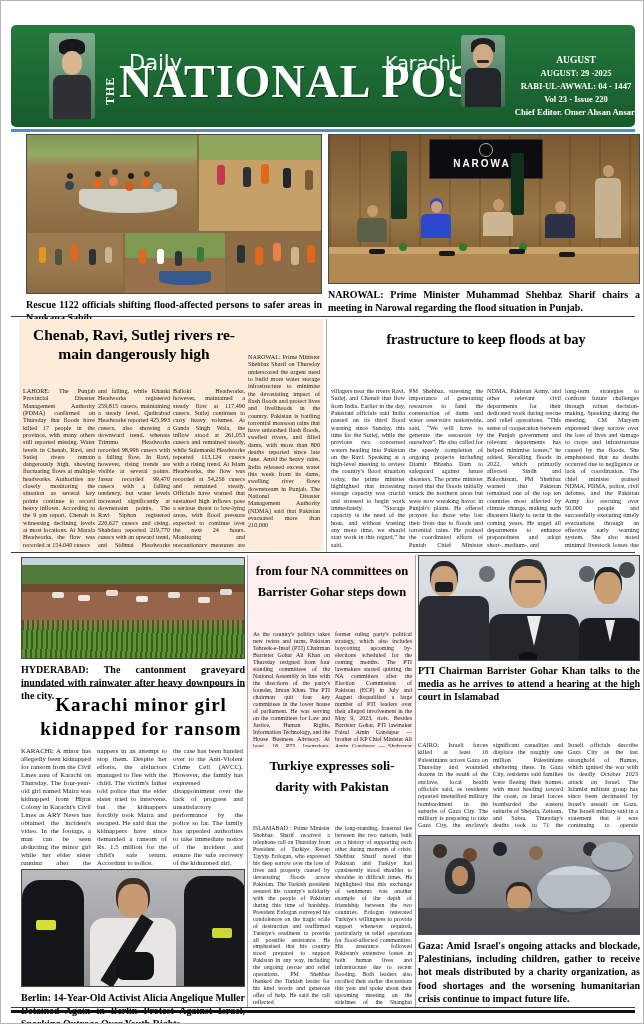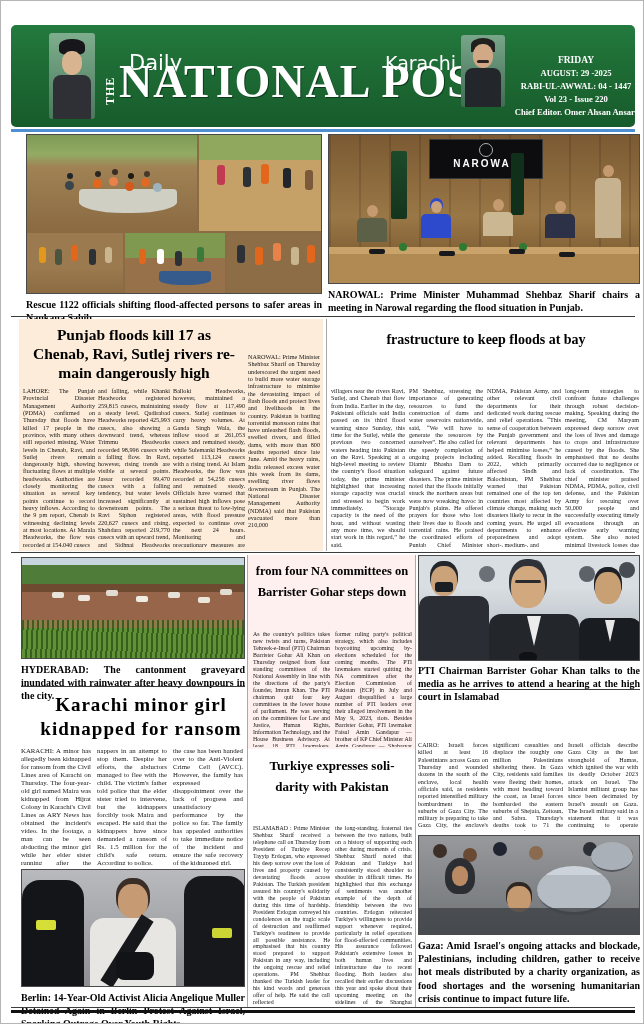--- a/index.html
+++ b/index.html
@@ -55,21 +55,21 @@
     <div id="the-label">THE</div>
     <div id="paper-title">NATIONAL POST</div>
     <div id="city-label">Karachi</div>
     <div class="portrait" style="left:450px;top:10px;width:44px;height:72px;background:linear-gradient(180deg,#79a68a,#3f6d52);">
       <div class="abs" style="left:10px;top:3px;width:24px;height:14px;background:#20201f;border-radius:50% 50% 0 0;"></div>
       <div class="abs" style="left:12px;top:9px;width:20px;height:24px;background:#d2a987;border-radius:45%;"></div>
       <div class="abs" style="left:16px;top:25px;width:12px;height:3px;background:#2a2420;border-radius:2px;"></div>
       <div class="abs" style="left:4px;top:33px;width:36px;height:39px;background:#23262b;border-radius:8px 8px 0 0;"></div>
     </div>
     <div class="mh-info">
-      <div style="font-size:9.5px;">FRIDAY</div>
+      <div style="font-size:9.5px;">AUGUST</div>
       <div>AUGUST: 29 -2025</div>
       <div>RABI-UL-AWWAL: 04 - 1447</div>
       <div>Vol 23 - Issue 220</div>
       <div>Chief Editor. Omer Ahsan Ansari</div>
     </div>
     <div id="tagline">Journalism That Makes  A Difference</div>
     <div id="website">WWW.nationalpost.com.pk</div>
     <div id="price">Price Rs.10/=</div>
     <div id="editor-line">Editor..Abdul Ahad Farooqui</div>
   </div>
@@ -129,21 +129,20 @@
       <div class="dots" style="left:70px;top:-4px;width:8px;height:8px;background:#2f7a33;box-shadow:60px 0 0 #2f7a33,120px 0 0 #2f7a33;"></div>
       <div class="dots" style="left:40px;top:2px;width:16px;height:5px;border-radius:2px;background:#17191d;box-shadow:70px 2px 0 #17191d,140px 0 0 #17191d,190px 3px 0 #17191d;"></div>
     </div>
   </div>
   <div class="cap" style="left:327px;top:287px;width:312px;">NAROWAL: Prime Minister Muhammad Shehbaz Sharif chairs a meeting in Narowal regarding the flood situation in Punjab.</div>
 
   <div class="hline" style="left:10px;top:315px;width:624px;height:1px;"></div>
 
   <div id="punjab-panel"></div>
   <div class="hl" style="left:22px;top:325px;width:222px;font-size:15.5px;line-height:1.22;">
-    <div>Punjab floods kill 17 as</div>
     <div>Chenab, Ravi, Sutlej rivers re-</div>
     <div>main dangerously high</div>
   </div>
   <div class="bcol" style="left:22px;top:386px;width:72px;height:160px;">LAHORE: The Punjab Provincial Disaster Management Authority (PDMA) confirmed on Thursday that floods have killed 17 people in the province, with many others still reported missing. Water levels in Chenab, Ravi, and Sutlej rivers remain dangerously high, showing fluctuating flows at multiple headworks. Authorities are closely monitoring the situation as several key points continue to record heavy inflows. According to the 9 pm report, Chenab is witnessing declining levels at most locations. At Marala Headworks, the flow was recorded at 154,040 cusecs</div>
   <div class="bcol" style="left:97px;top:386px;width:72px;height:160px;">and falling, while Khanki Headworks registered 259,815 cusecs, maintaining a steady level. Qadirabad Headworks reported 425,993 cusecs, also showing a downward trend, whereas Trimmu Headworks recorded 98,996 cusecs with a falling flow. In Ravi, however, rising trends are visible at several points. Jassar recorded 99,470 cusecs with a falling tendency, but water levels increased significantly at downstream points. The Ravi Siphon registered 220,627 cusecs and rising. Shahdara reported 219,770 cusecs with an upward trend, and Sidhnai Headworks noted 25,743 cusecs, also rising.</div>
   <div class="bcol" style="left:172px;top:386px;width:72px;height:160px;">Balloki Headworks, however, maintained a steady flow at 117,490 cusecs. Sutlej continues to carry heavy volumes. At Ganda Singh Wala, the inflow stood at 261,053 cusecs and remained steady, while Sulemanki Headworks reported 113,124 cusecs with a rising trend. At Islam Headworks, the flow was recorded at 54,256 cusecs and remained steady. Officials have warned that sustained high inflows pose a serious threat to low-lying areas, with flood pressure expected to continue over the next 24 hours. Monitoring and precautionary measures are being enforced across vulnerable districts.</div>
 
   <div class="bcol" style="left:247px;top:352px;width:72px;height:194px;">NAROWAL: Prime Minister Shehbaz Sharif on Thursday underscored the urgent need to build more water storage infrastructure to minimise the devastating impact of flash floods and protect lives and livelihoods in the country. Pakistan is battling torrential monsoon rains that have unleashed flash floods, swelled rivers, and filled dams, with more than 800 deaths reported since late June. Amid the heavy rains, India released excess water this week from its dams, swelling river flows downstream in Punjab. The National Disaster Management Authority (NDMA) said that Pakistan evacuated more than 210,000</div>
 
   <div class="vline" style="left:325px;top:318px;height:232px;"></div>

